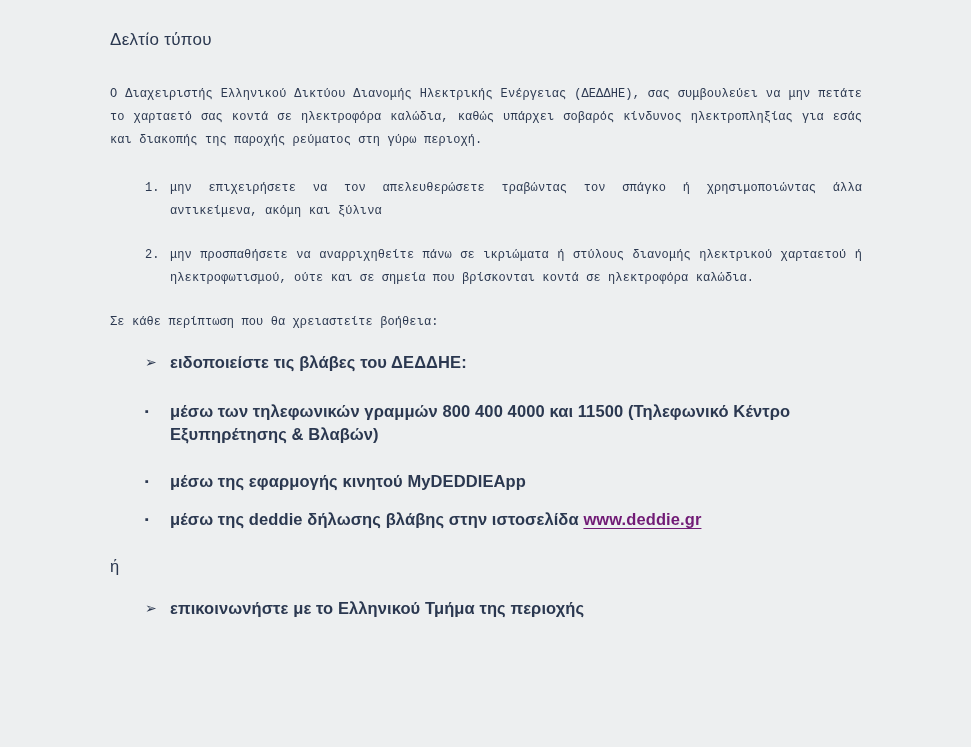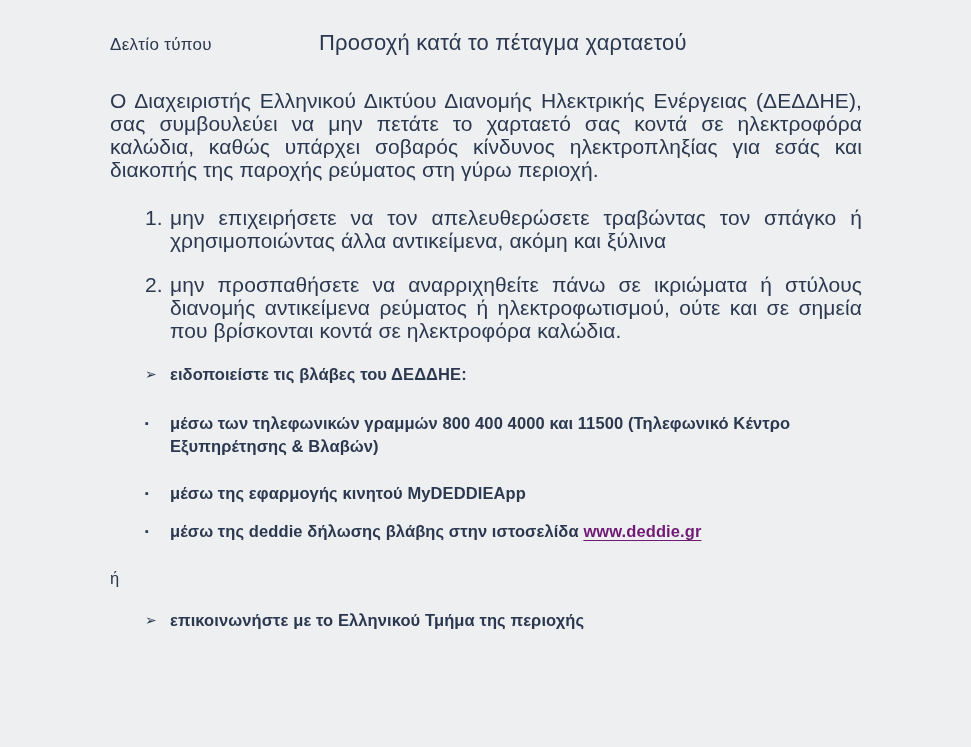--- a/index.html
+++ b/index.html
@@ -28,23 +28,24 @@
     letter-spacing: 0.3px;
   }
   .doc-title {
     font-size: 22px;
     letter-spacing: 0.2px;
     margin-left: 107px;
     white-space: nowrap;
   }
   
   .para {
-    font-size: 21px;
+    font-size: 12px;
     line-height: 23px;
     letter-spacing: 0.1px;
+    font-family: Liberation Mono, monospace;
   }
   .justify { text-align: justify; }
   .intro { margin-bottom: 25px; }
   .lead { margin-bottom: 18px; }
   
   .num-item {
     display: flex;
     margin-bottom: 21px;
   }
   .num-marker {
@@ -83,36 +84,36 @@
     text-underline-offset: 3px;
   }
 </style>
 </head>
 <body>
 
 <div class="page">
 
   <div class="header">
     <span class="press-label">Δελτίο τύπου</span>
-    <span class="doc-title">Προσοχή κατά το πέταγμα χαρταετού</span>
   </div>
 
   <p class="para justify intro">Ο Διαχειριστής Ελληνικού Δικτύου Διανομής Ηλεκτρικής Ενέργειας (ΔΕΔΔΗΕ), σας συμβουλεύει να μην πετάτε το χαρταετό σας κοντά σε ηλεκτροφόρα καλώδια, καθώς υπάρχει σοβαρός κίνδυνος ηλεκτροπληξίας για εσάς και διακοπής της παροχής ρεύματος στη γύρω περιοχή.</p>
 
 
   <div class="num-item para">
     <span class="num-marker">1.</span>
     <span class="num-text justify">μην επιχειρήσετε να τον απελευθερώσετε τραβώντας τον σπάγκο ή χρησιμοποιώντας άλλα αντικείμενα, ακόμη και ξύλινα</span>
   </div>
 
   <div class="num-item para">
     <span class="num-marker">2.</span>
-    <span class="num-text justify">μην προσπαθήσετε να αναρριχηθείτε πάνω σε ικριώματα ή στύλους διανομής αντικείμενα ρεύματος ή ηλεκτροφωτισμού, ούτε και σε σημεία που βρίσκονται κοντά σε ηλεκτροφόρα καλώδια.</span>
+    <span class="num-text justify">μην προσπαθήσετε να αναρριχηθείτε πάνω σε ικριώματα ή στύλους διανομής ηλεκτρικού χαρταετού ή ηλεκτροφωτισμού, ούτε και σε σημεία που βρίσκονται κοντά σε ηλεκτροφόρα καλώδια.</span>
   </div>
 
+  <p class="para after-numlist">Σε κάθε περίπτωση που θα χρειαστείτε βοήθεια:</p>
 
   <div class="bullet-item gap-26">
     <span class="bullet-marker arrow-marker">➢</span>
     <span class="bullet-text">ειδοποιείστε τις βλάβες του ΔΕΔΔΗΕ:</span>
   </div>
 
   <div class="bullet-item gap-24">
     <span class="bullet-marker square-marker">▪</span>
     <span class="bullet-text">μέσω των τηλεφωνικών γραμμών 800 400 4000 και 11500 (Τηλεφωνικό Κέντρο Εξυπηρέτησης &amp; Βλαβών)</span>
   </div>

